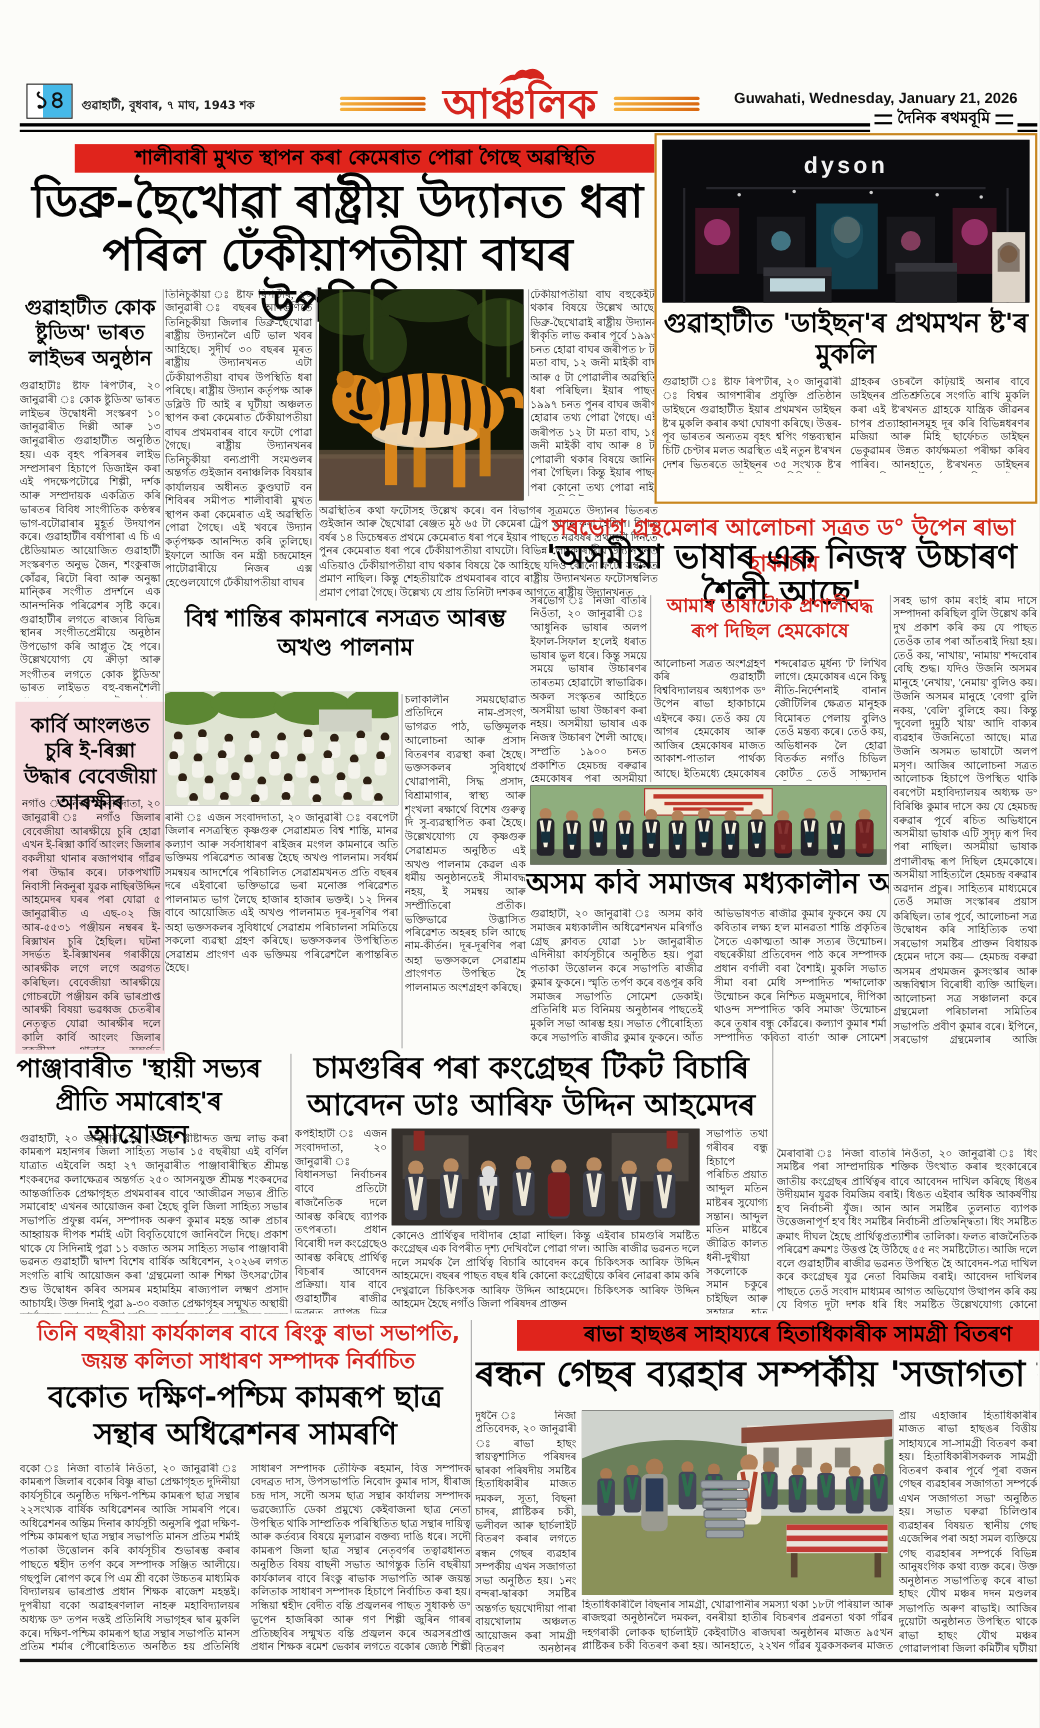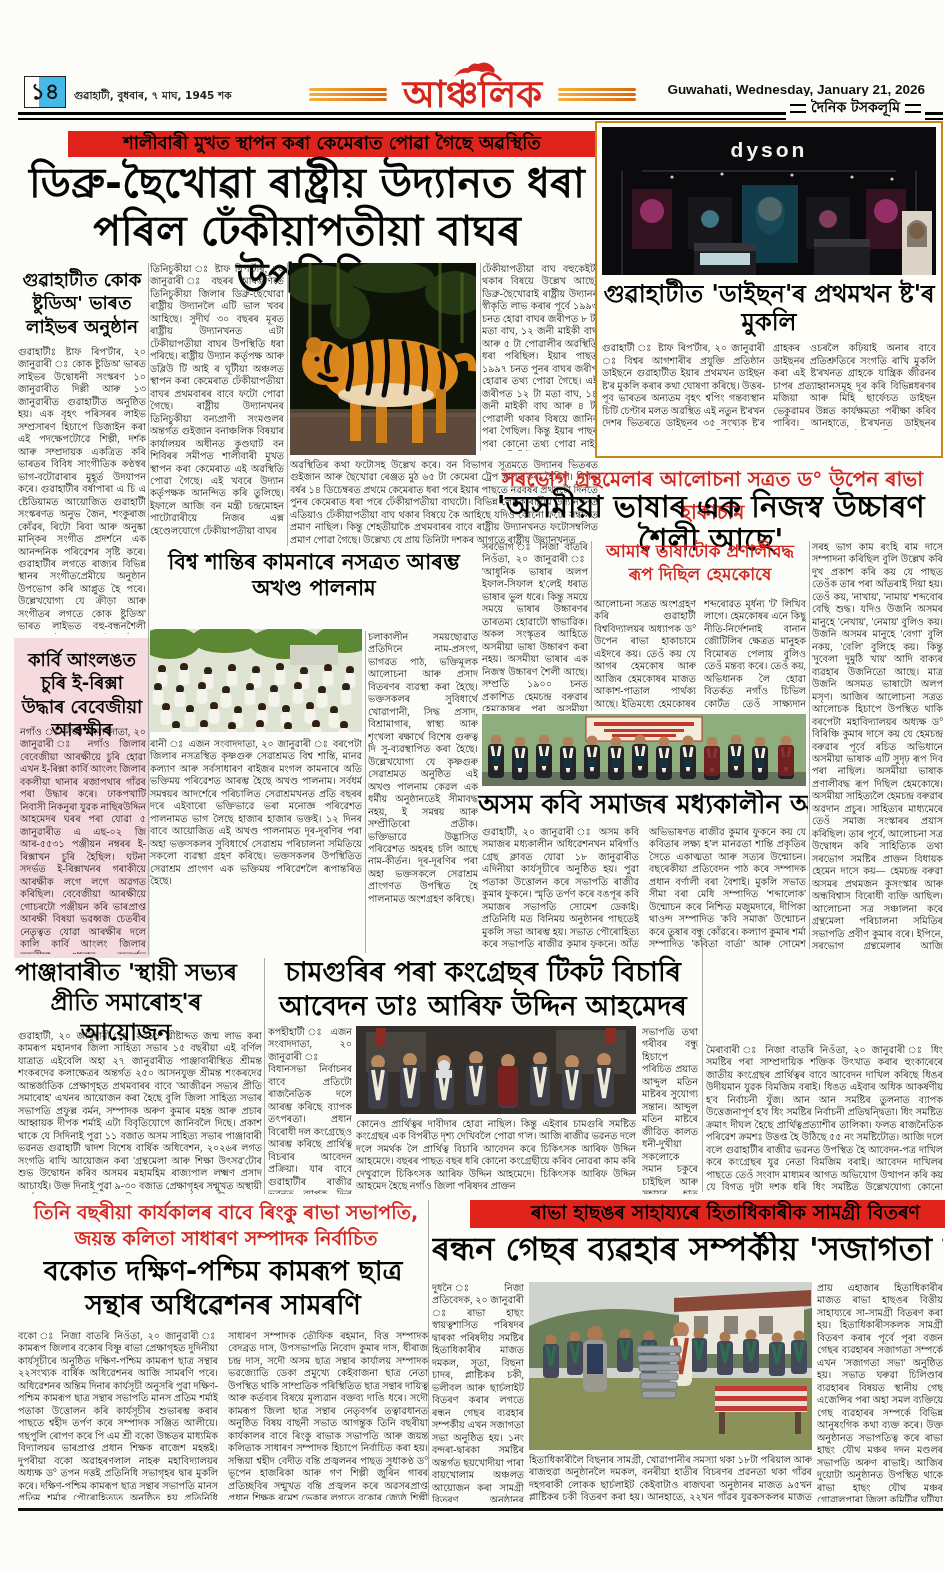--- a/index.html
+++ b/index.html
@@ -21,21 +21,21 @@
   #rule-main{border-top:3px solid #000;border-bottom:2px solid #000;height:3px;}
   #bottom-rule{border-top:3px solid #111;}
   .pinkbg{background:#f6dbde;}
 </style>
 </head>
 <body>
 
 <div id="page">
 
   <div class="abs" style="left:24px;top:76px;width:40px;height:30px;border:1px solid #222;background:linear-gradient(90deg,#ffffff 35%,#46b9e8 35%);text-align:center;font-family:'DejaVu Sans',sans-serif;font-weight:bold;font-size:22px;line-height:30px;color:#111;"><span>১৪</span></div>
-  <div class="abs" style="left:74px;top:88px;font-size:10.5px;font-weight:bold;color:#222;font-family:'DejaVu Sans',sans-serif;">গুৱাহাটী, বুধবাৰ, ৭ মাঘ, 1945 শক</div>
+  <div class="abs" style="left:74px;top:88px;font-size:10.5px;font-weight:bold;color:#222;font-family:'DejaVu Sans',sans-serif;">গুৱাহাটী, বুধবাৰ, ৭ মাঘ, 1943 শক</div>
 
   <div class="abs" style="left:300px;top:62px;width:345px;text-align:center;">
     <svg width="46" height="18" viewBox="0 0 46 18" style="display:block;margin:0 auto -4px auto;">
       <path d="M4 15 q6 -10 14 -9 q4 -6 10 -4 q8 -4 14 2 q4 3 2 7 q-6 -3 -12 -1 q-8 -3 -14 1 q-8 -1 -14 4z" fill="#d5261f"></path>
     </svg>
     <div style="display:flex;align-items:center;justify-content:center;gap:16px;">
       <span class="mast-lines">
           <i style="width:78px"></i>
           <i style="width:78px"></i>
           <i style="width:78px"></i>
@@ -47,21 +47,21 @@
           <i style="width:78px"></i>
         </span>
     </div>
   </div>
 
   <div class="abs" style="right:20px;top:82px;font-family:'Liberation Sans',sans-serif;font-weight:bold;font-size:13.5px;color:#111;">Guwahati, Wednesday, January 21, 2026</div>
 
   <div class="abs" id="rule-main" style="left:18px;top:112px;width:925px;"></div>
   <div class="abs" style="right:20px;top:96px;display:flex;align-items:center;gap:5px;background:#fcfcf9;padding:0 4px;">
     <span class="dash"></span>
-    <span style="font-family:'DejaVu Sans',sans-serif;font-weight:bold;font-size:14px;">দৈনিক টসকলূমি</span>
+    <span style="font-family:'DejaVu Sans',sans-serif;font-weight:bold;font-size:14px;">দৈনিক ৰথমবূমি</span>
     <span class="dash"></span>
   </div>
 
   <div class="abs redbar" style="left:30px;top:131px;width:528px;height:26px;font-size:18px;">শালীবাৰী মুখত স্থাপন কৰা কেমেৰাত পোৱা গৈছে অৱস্থিতি</div>
   <div class="abs hl" style="left:18px;top:160px;width:578px;height:100px;font-size:41px;line-height:1.16;">ডিব্ৰু-ছৈখোৱা ৰাষ্ট্ৰীয় উদ্যানত ধৰা পৰিল ঢেঁকীয়াপতীয়া বাঘৰ উপস্থিতি</div>
 
   <div class="abs bt" style="left:150px;top:263px;width:134px;height:283px;">তিনিচুকীয়া ঃ ষ্টাফ ৰিপ'ৰ্টাৰ, ২০ জানুৱাৰী ঃ বছৰৰ আৰম্ভণিতে তিনিচুকীয়া জিলাৰ ডিব্ৰু-ছৈখোৱা ৰাষ্ট্ৰীয় উদ্যানলৈ এটি ভাল খবৰ আহিছে। সুদীৰ্ঘ ৩০ বছৰৰ মূৰত ৰাষ্ট্ৰীয় উদ্যানখনত এটা ঢেঁকীয়াপতীয়া বাঘৰ উপস্থিতি ধৰা পৰিছে। ৰাষ্ট্ৰীয় উদ্যান কৰ্তৃপক্ষ আৰু ডব্লিউ টি আই ৰ ঘূটীয়া অঞ্চলত স্থাপন কৰা কেমেৰাত ঢেঁকীয়াপতীয়া বাঘৰ প্ৰথমবাৰৰ বাবে ফটো পোৱা গৈছে। ৰাষ্ট্ৰীয় উদ্যানখনৰ তিনিচুকীয়া বন্যপ্ৰাণী সংমণ্ডলৰ অন্তৰ্গত গুইজান বনাঞ্চলিক বিষয়াৰ কাৰ্যালয়ৰ অধীনত কুণ্ডঘাট বন শিবিৰৰ সমীপত শালীবাৰী মুখত স্থাপন কৰা কেমেৰাত এই অৱস্থিতি পোৱা গৈছে। এই খবৰে উদ্যান কৰ্তৃপক্ষক আনন্দিত কৰি তুলিছে। ইফালে আজি বন মন্ত্ৰী চন্দ্ৰমোহন পাটোৱাৰীয়ে নিজৰ এক্স হেণ্ডেলযোগে ঢেঁকীয়াপতীয়া বাঘৰ</div>
 
   <div class="abs photo" style="left:290px;top:263px;width:186px;height:192px;">
     <svg width="186" height="192" viewBox="0 0 186 192">

